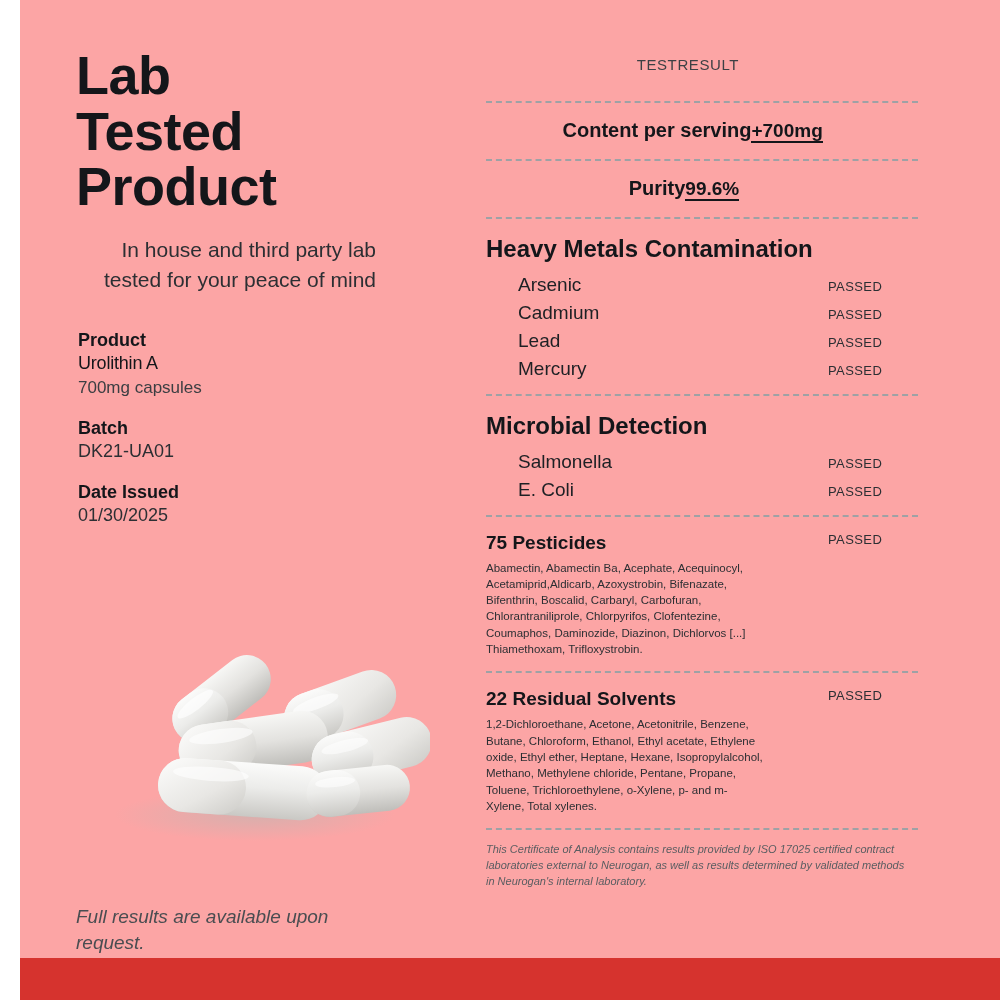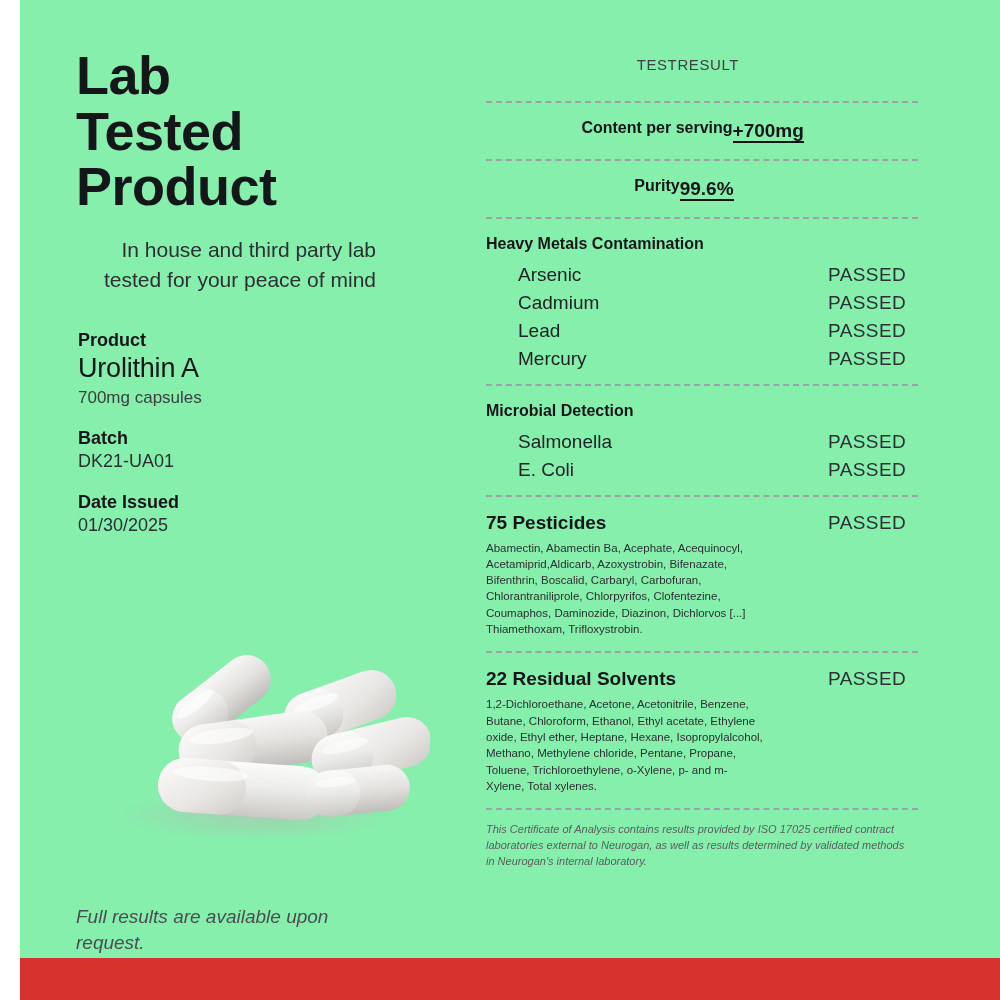--- a/index.html
+++ b/index.html
@@ -10,21 +10,21 @@
     width: 1000px;
     height: 1000px;
     background: #ffffff;
     font-family: "Liberation Sans", sans-serif;
     overflow: hidden;
   }
   .page {
     position: relative;
     width: 1000px;
     height: 1000px;
-    background: #86efac;
+    background: #fca5a5;
     box-sizing: border-box;
   }
   .left-rail {
     position: absolute;
     left: 0; top: 0;
     width: 20px; height: 1000px;
     background: #ffffff;
   }
   .bottom-bar {
     position: absolute;
@@ -65,21 +65,21 @@
     text-align: right;
   }
   .field-block { margin-bottom: 20px; padding-left: 2px; }
   .field-label {
     font-size: 18px;
     font-weight: 700;
     color: #14161a;
     margin: 0 0 2px 0;
   }
   .field-value-lg {
-    font-size: 27px;
+    font-size: 18px;
     color: #14161a;
     font-weight: 400;
     margin: 0;
     letter-spacing: -0.2px;
   }
   .field-value-sub {
     font-size: 17px;
     color: #3b3e42;
     font-weight: 400;
     margin: 4px 0 0 0;
@@ -132,51 +132,51 @@
   }
   .dashed {
     border-top: 2px dashed #9ea1a5;
     height: 0;
     margin: 0;
   }
   .sec-row {
     padding: 16px 0 16px 0;
   }
   .sec-title {
-    font-size: 16px;
+    font-size: 20px;
     font-weight: 700;
     color: #14161a;
   }
   .sec-value {
     font-size: 19px;
     font-weight: 700;
     color: #14161a;
     border-bottom: 2px solid #14161a;
     line-height: 1.25;
   }
   .group-title {
-    font-size: 16px;
+    font-size: 24px;
     font-weight: 700;
     color: #14161a;
     padding: 16px 0 8px 0;
   }
   .item-row {
     display: flex;
     justify-content: space-between;
     align-items: baseline;
     padding: 3px 0;
   }
   .item-name {
     font-size: 19px;
     color: #1d2024;
     font-weight: 400;
     margin-left: 32px;
   }
   .item-status {
-    font-size: 19px;
+    font-size: 13px;
     color: #2c2f33;
     letter-spacing: 0.4px;
     width: 90px;
     margin-left: 12px;
   }
   .pad-bottom { padding-bottom: 14px; }
   .block-head {
     display: flex;
     justify-content: space-between;
     align-items: flex-start;

